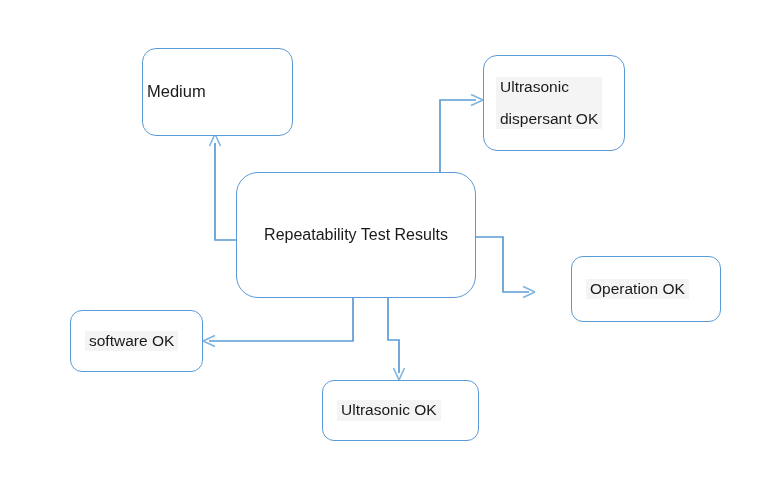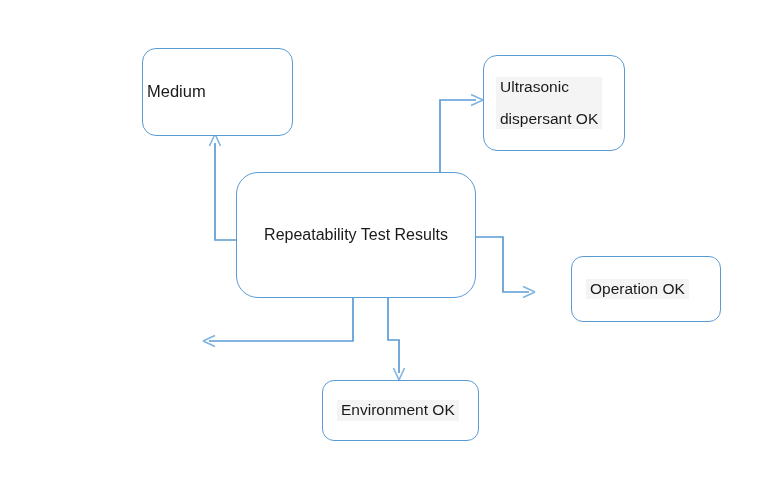--- a/index.html
+++ b/index.html
@@ -162,20 +162,25 @@
       <span class="line">Repeatability Test Results</span>
     </span>
   </div>
 
   <div class="node" id="node-operation">
     <span class="txt-wrap hl">
       <span class="line">Operation OK</span>
     </span>
   </div>
 
+  <div class="node" id="node-software">
+    <span class="txt-wrap hl">
+      <span class="line">software OK</span>
+    </span>
+  </div>
 
   <div class="node" id="node-environment">
     <span class="txt-wrap hl">
-      <span class="line">Environment OK</span>
+      <span class="line">Ultrasonic OK</span>
     </span>
   </div>
 
 </div>
 
 </body></html>

